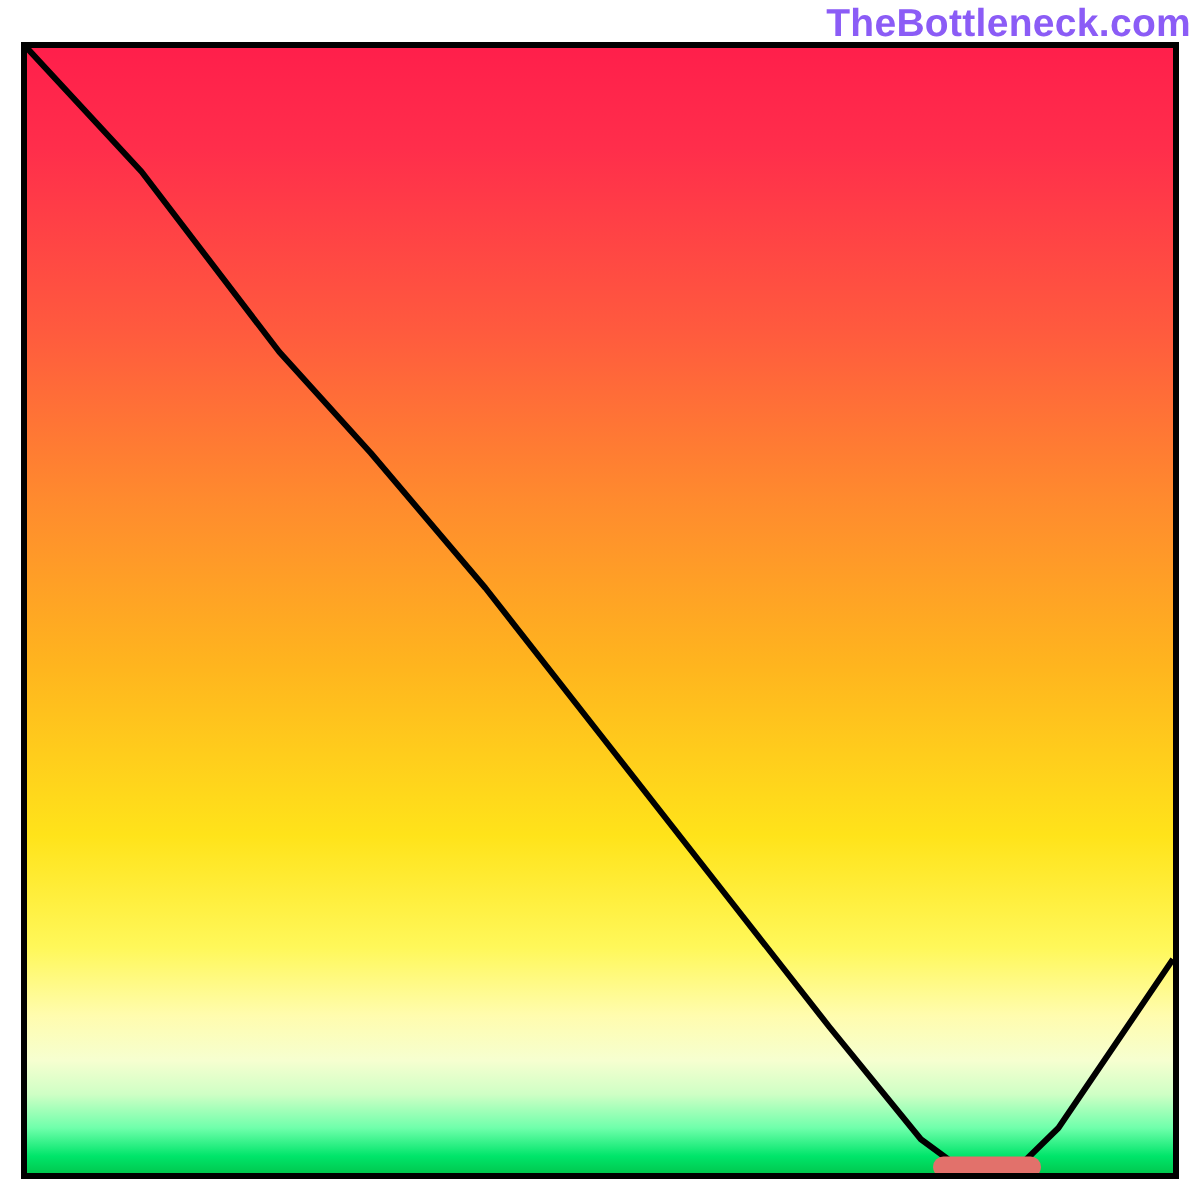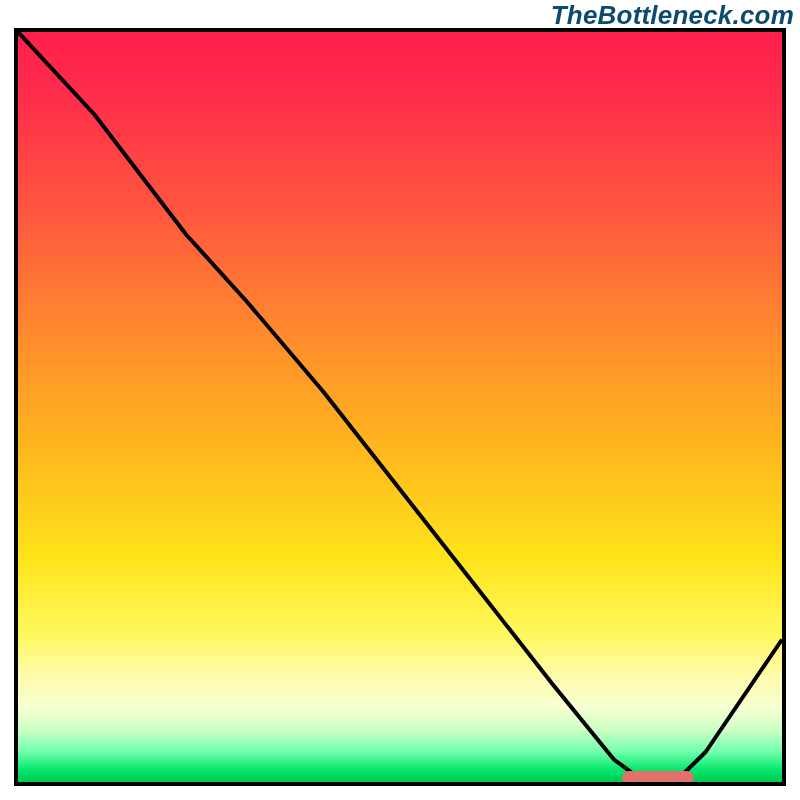--- a/index.html
+++ b/index.html
@@ -15,24 +15,23 @@
     position: relative;
     width: 800px;
     height: 800px;
   }
   .watermark {
     position: absolute;
     top: 0;
     right: 6px;
     font-size: 26px;
     font-weight: 600;
-    color: #0c4a6e;
+    color: #8b5cf6;
     letter-spacing: 0.2px;
     user-select: none;
-    font-style: italic;
   }
   .plot-outer {
     position: absolute;
     left: 14px;
     top: 28px;
     width: 772px;   
     height: 758px;  
     border: 4px solid #000;
     box-sizing: border-box;
     overflow: hidden;

